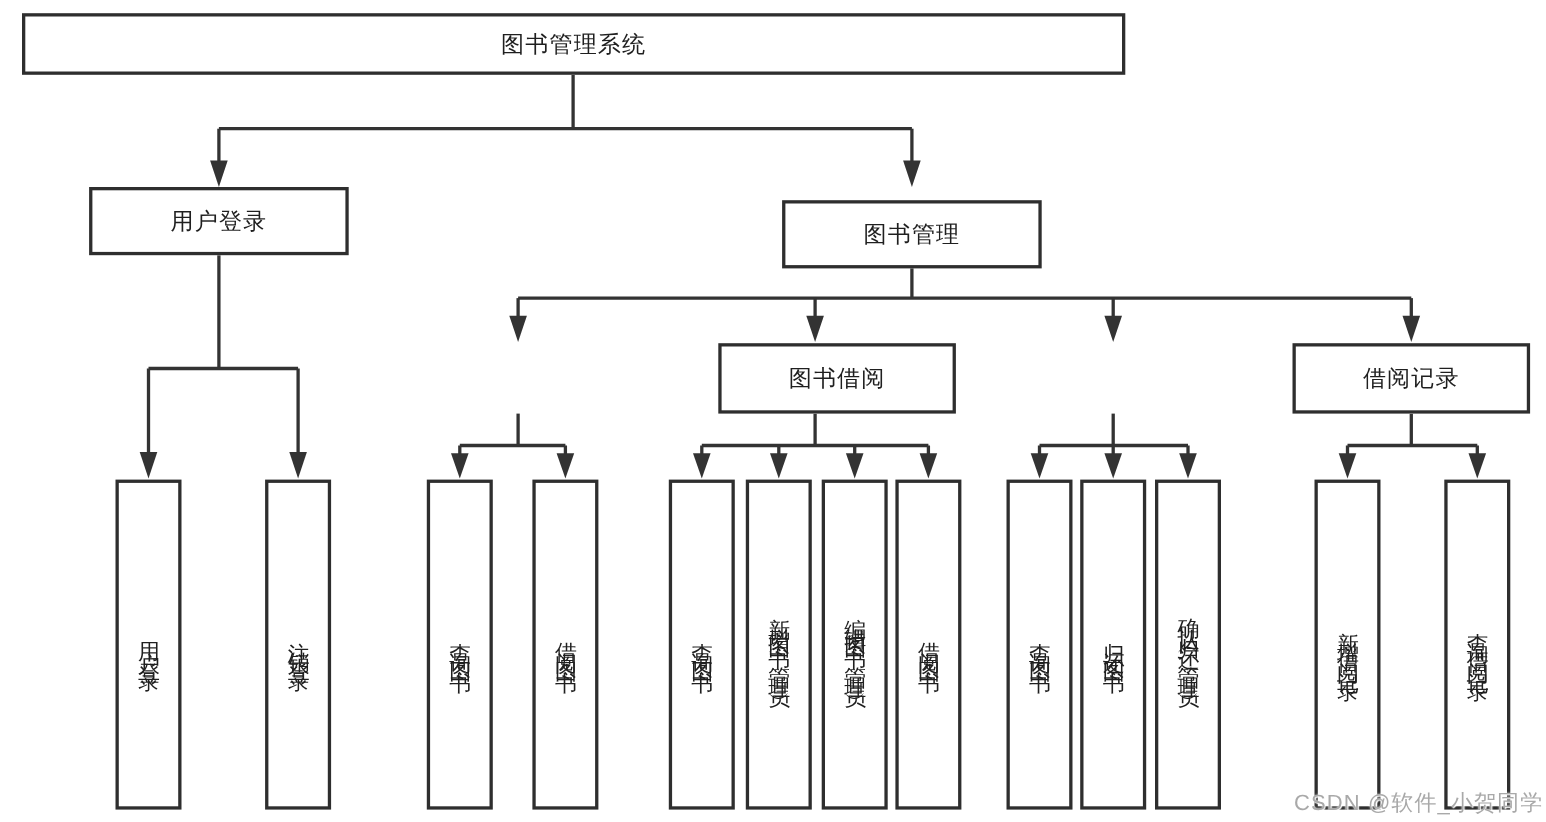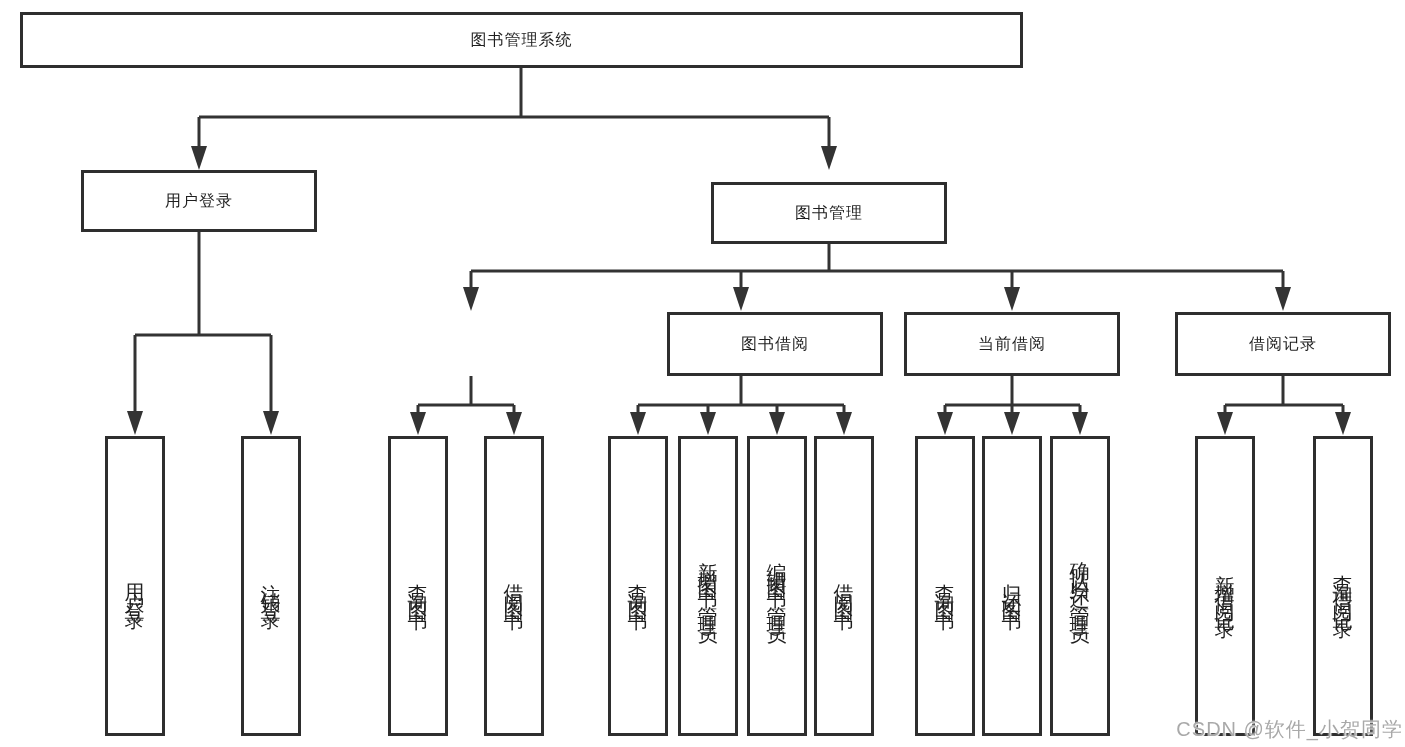--- a/index.html
+++ b/index.html
@@ -29,21 +29,21 @@
     border: 3px solid #2e2e2e;
     display: flex;
     align-items: center;
     justify-content: center;
     color: #1f1f1f;
   }
   .node .lbl {
     white-space: nowrap;
   }
   .h-node .lbl {
-    font-size: 16px;
+    font-size: 21px;
     letter-spacing: 1px;
   }
   .root-node {
     left: 20px; top: 12px;
     width: 1003px; height: 56px;
   }
   .l2-node {
     top: 170px;
     width: 236px; height: 62px;
   }
@@ -154,25 +154,22 @@
     <span class="lbl">图书管理系统</span>
   </div>
 
   <div class="node h-node l2-node" style="left:81px;">
     <span class="lbl">用户登录</span>
   </div>
   <div class="node h-node l2-node" style="left:711px;margin-top:12px;">
     <span class="lbl">图书管理</span>
   </div>
 
-  <div class="node h-node l3-node" style="left:667px;font-family:Liberation Serif, serif;">
+  <div class="node h-node l3-node" style="left:653px;font-family:Liberation Serif, serif;">
     <span class="lbl">图书借阅</span>
-  </div>
-  <div class="node h-node l3-node" style="left:904px;">
-    <span class="lbl">当前借阅</span>
   </div>
   <div class="node h-node l3-node" style="left:1175px;">
     <span class="lbl">借阅记录</span>
   </div>
 
   <div class="node leaf-node" style="left:105px;">
     <span class="lbl">用户登录</span>
   </div>
   <div class="node leaf-node" style="left:241px;">
     <span class="lbl">注销登录</span>

